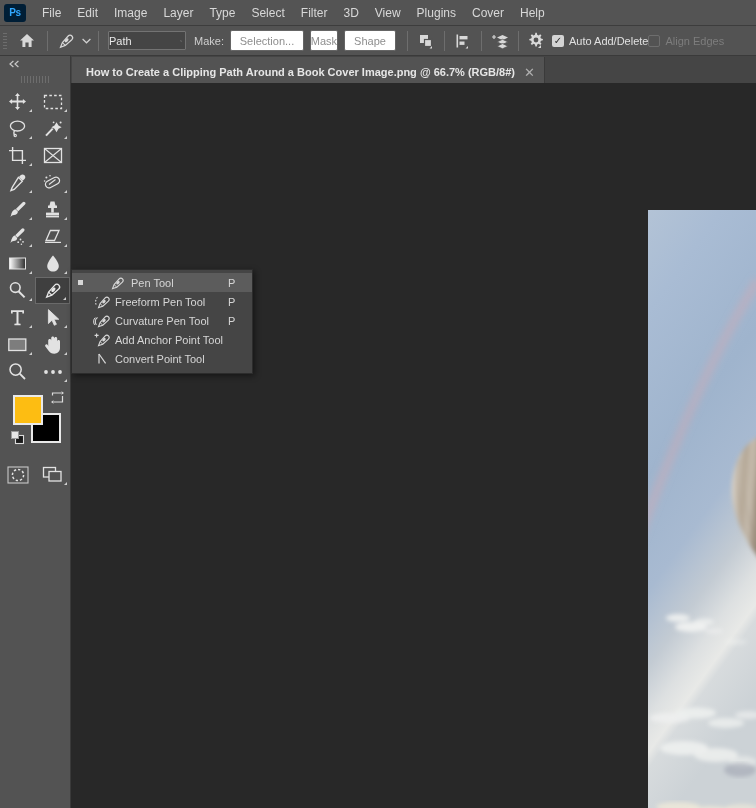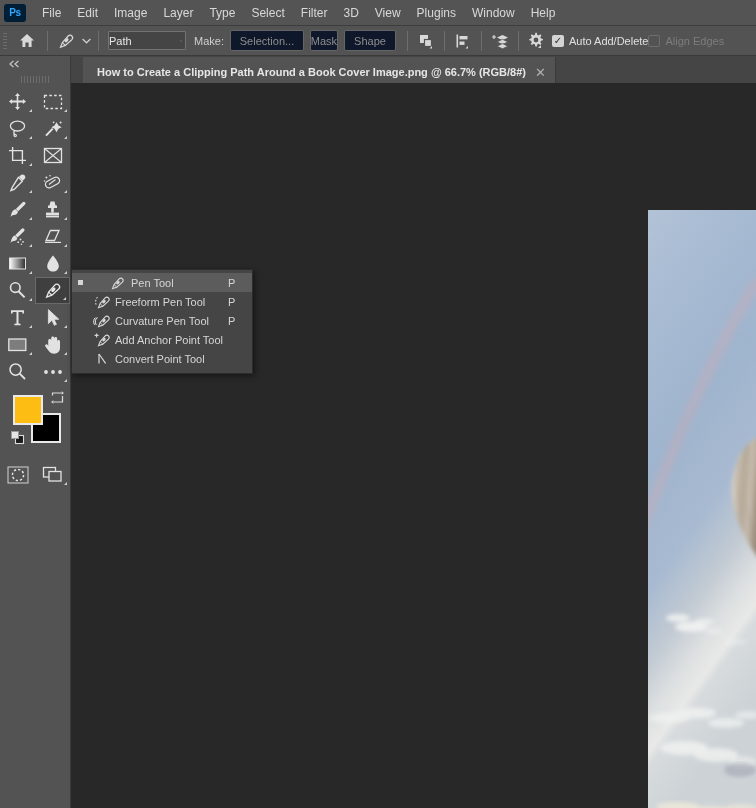--- a/index.html
+++ b/index.html
@@ -54,21 +54,21 @@
   .ob-select {
     width: 78px; height: 19px; background: #454545;
     border: 1px solid #737373; border-radius: 1px;
     display:flex; align-items:center; justify-content:space-between;
     padding: 0 3px 0 0;
     font-size: 11px; color: #e8e8e8;
   }
   .ob-select .lbl { flex:1; text-align:center; }
   .ob-label { font-size: 11px; color: #cfcfcf; margin: 0 6px 0 8px; }
   .ob-btn {
-    height: 21px; background: #0f172a; border: 1px solid #656565;
+    height: 21px; background: #ffffff; border: 1px solid #656565;
     border-radius: 2px; color: #8e8e8e; font-size: 11px;
     display:flex; align-items:center; justify-content:center;
     padding: 0 10px; margin-right: 6px;
   }
   .ob-icon-btn {
     width: 26px; height: 24px; display:flex; align-items:center; justify-content:center;
   }
   .ob-check {
     width: 12px; height: 12px; border-radius: 2px;
     background: #d4d4d4; display:flex;align-items:center;justify-content:center;
@@ -120,21 +120,21 @@
   .sw-default { position:absolute; left: 11px; top: 42px; }
 
   .tb-bottom { display:grid; grid-template-columns: 35px 35px; margin-top:4px; }
 
   
   .tabstrip {
     position: absolute; left: 71px; top: 56px; width: 685px; height: 27px;
     background: #454545;
   }
   .doctab {
-    position: absolute; left: 12px; top: 1px; height: 30px;
+    position: absolute; left: 1px; top: 1px; height: 30px;
     background: #535353;
     display:flex; align-items:center; padding: 0 0 0 14px;
     border-right: 1px solid #3a3a3a;
   }
   .doctab-title { font-size: 11px; font-weight: bold; color: #e6e6e6; white-space: nowrap; }
   .doctab-close { font-size: 13px; color: #b0b0b0; padding: 0 9px 0 9px; line-height: 1; }
 
   
   .canvas {
     position: absolute; left: 71px; top: 83px; width: 685px; height: 725px;
@@ -178,21 +178,21 @@
     <div class="menu-item">File</div>
     <div class="menu-item">Edit</div>
     <div class="menu-item">Image</div>
     <div class="menu-item">Layer</div>
     <div class="menu-item">Type</div>
     <div class="menu-item">Select</div>
     <div class="menu-item">Filter</div>
     <div class="menu-item">3D</div>
     <div class="menu-item">View</div>
     <div class="menu-item">Plugins</div>
-    <div class="menu-item">Window</div>
+    <div class="menu-item">Cover</div>
     <div class="menu-item">Help</div>
   </div>
 
   <div class="optionsbar">
     <div class="ob-gripper"></div>
 
     <div class="ob-home">
       <svg width="16" height="15" viewBox="0 0 16 15">
         <path d="M8 1 L15 7.5 L12.6 7.5 L12.6 14 L9.6 14 L9.6 9.6 L6.4 9.6 L6.4 14 L3.4 14 L3.4 7.5 L1 7.5 Z" fill="#d8d8d8"></path>
       </svg>

